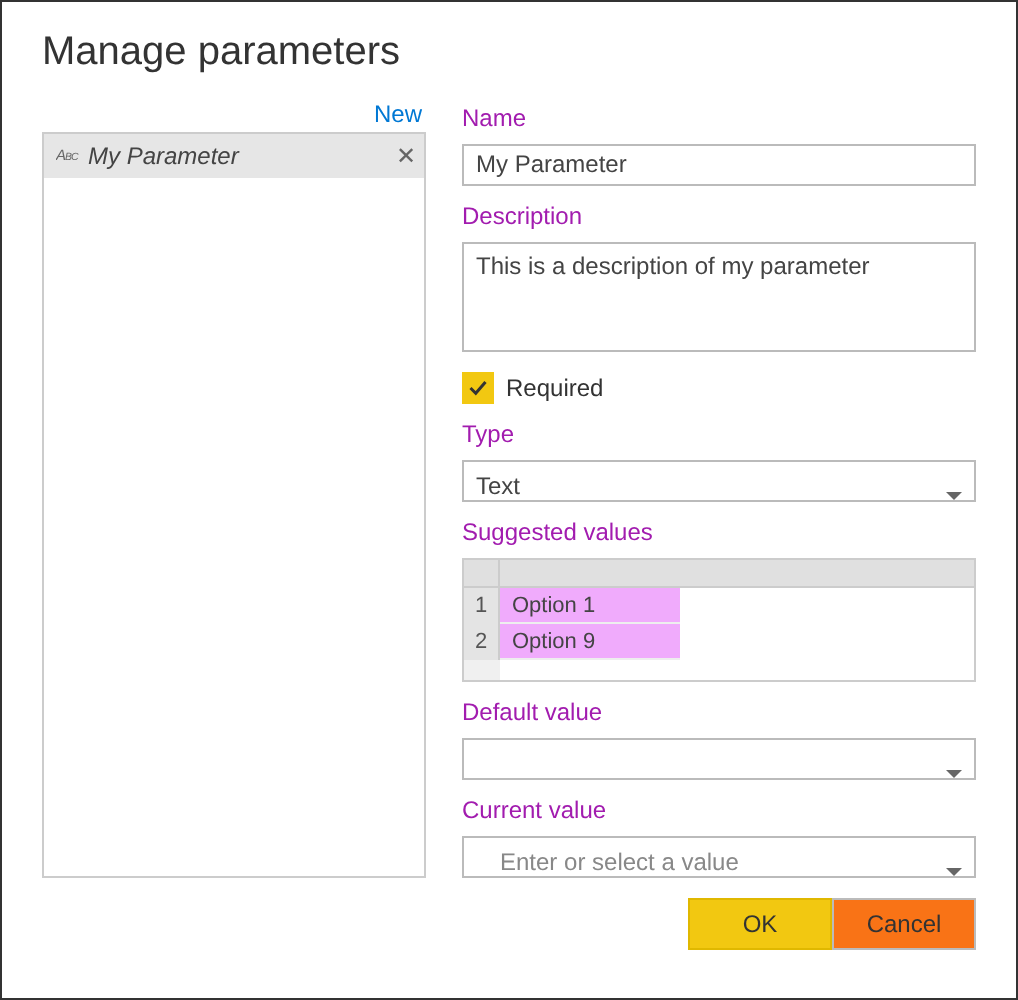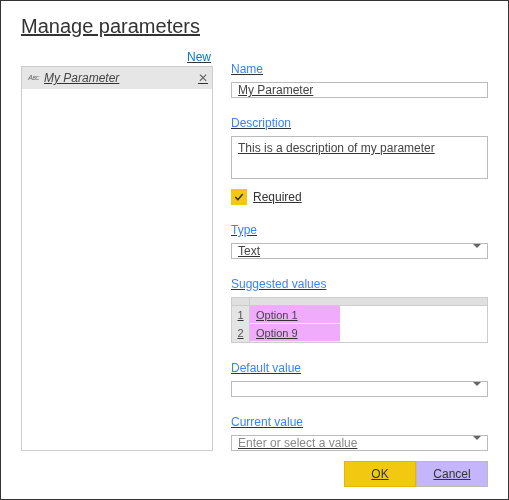--- a/index.html
+++ b/index.html
@@ -6,24 +6,23 @@
   html, body { width: 509px; height: 500px; overflow: hidden; }
   body {
     font-family: "Segoe UI", Arial, sans-serif;
     font-size: 12px;
     color: #333;
     background: #fff;
     border: 1px solid #333;
   }
   .dialog {
     width: 100%; height: 100%;
-    padding: 14px 20px 12px 20px;
+    padding: 14px 20px 24px 20px;
     display: flex;
     flex-direction: column;
-    text-decoration: underline;
   }
   h1 {
     font-size: 20px;
     font-weight: 400;
     color: #333;
     margin-bottom: 12px;
   }
   .content {
     flex: 1;
     display: flex;
@@ -63,38 +62,38 @@
   .param-item .x { font-style: normal; color: #666; cursor: pointer; font-size: 12px; }
   .main {
     flex: 1;
     display: flex;
     flex-direction: column;
     gap: 6px;
     min-width: 0;
   }
   .field-label {
     font-size: 12px;
-    color: #3b82f6;
-    margin-top: 12px;
+    color: #a21caf;
+    margin-top: 2px;
   }
   .text-input, .text-area, .select {
     width: 100%;
     border: 1px solid #bbb;
     font-family: inherit;
     font-size: 12px;
     color: #444;
     background: #fff;
   }
   .text-input { height: 22px; padding: 0 6px; }
   .text-area { height: 58px; padding: 4px 6px; resize: none; }
   .select {
     height: 22px;
     padding: 0 6px;
     display: flex;
-    align-items: flex-start;
+    align-items: flex-end;
     justify-content: space-between;
     cursor: pointer;
   }
   .chev {
     width: 0; height: 0;
     border-left: 4px solid transparent;
     border-right: 4px solid transparent;
     border-top: 4px solid #666;
   }
   .required-row { display: flex; align-items: center; gap: 6px; margin-top: 4px; }
@@ -111,32 +110,32 @@
     background: #f0f0f0;
     display: flex;
     overflow: hidden;
   }
   .vb-corner { width: 18px; height: 14px; background: #e0e0e0; border-right: 1px solid #ccc; border-bottom: 1px solid #ccc; }
   .vb-rowhead { width: 18px; background: #e4e4e4; border-right: 1px solid #ccc; text-align: center; font-size: 11px; color: #555; line-height: 18px; }
   .vb-left { display: flex; flex-direction: column; }
   .vb-right { flex: 1; display: flex; flex-direction: column; background: #fff; }
   .vb-head { height: 14px; background: #e0e0e0; border-bottom: 1px solid #ccc; }
   .vb-cell { height: 18px; line-height: 18px; padding: 0 6px; font-size: 11px; color: #444; border-bottom: 1px solid #eee; width: 90px; background: #f0abfc; }
-  .placeholder { color: #888; }
+  .placeholder { color: #888; margin-left: 12px; }
   .footer {
     display: flex;
     justify-content: flex-end;
     gap: 0;
     margin-top: 10px;
   }
   .btn {
     min-width: 72px;
     height: 26px;
     border: 1px solid #bbb;
-    background: #c4b5fd;
+    background: #f97316;
     font-size: 12px;
     color: #333;
     cursor: pointer;
     display: flex; align-items: center; justify-content: center;
   }
   .btn-primary {
     background: #f2c811;
     border-color: #e0b800;
     color: #333;
   }

